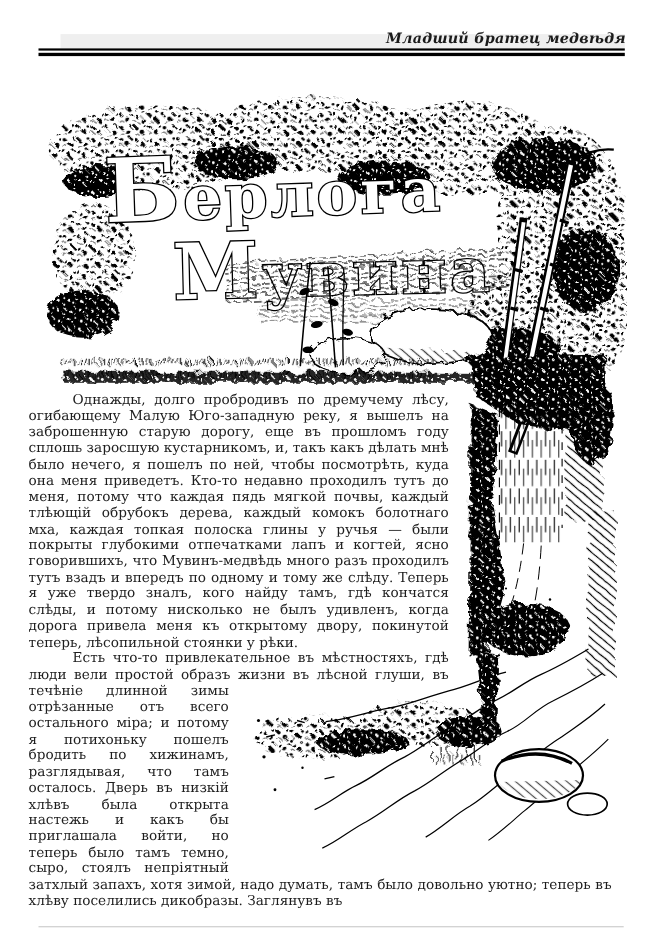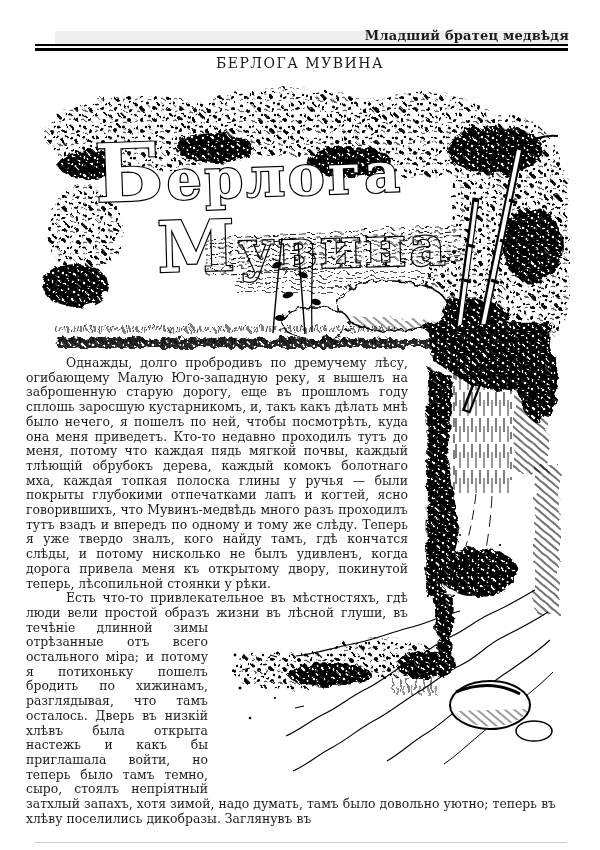--- a/index.html
+++ b/index.html
@@ -4,21 +4,21 @@
 <style>
   html,body{margin:0;padding:0;background:#ffffff;}
   body{
     width:600px;height:850px;position:relative;overflow:hidden;
     font-family:"DejaVu Serif", serif;color:#1b1b1b;
   }
   .page{position:absolute;inset:0;background:#ffffff;}
   .header-band{position:absolute;left:55px;top:31px;width:513px;height:13px;background:#efefef;}
   .running-header{
     position:absolute;top:28px;right:31px;font-size:13px;font-weight:bold;
-    letter-spacing:.2px;white-space:nowrap;
+    letter-spacing:.2px;white-space:nowrap;font-style:italic;
   }
   .rule-thin{position:absolute;left:35px;top:44px;width:533px;height:2px;background:#000;}
   .rule-thick{position:absolute;left:35px;top:48px;width:533px;height:3px;background:#000;}
   .chapter-title{
     position:absolute;top:55px;left:0;width:600px;text-align:center;
     font-size:14px;letter-spacing:1.5px;font-weight:normal;margin:0;
   }
   .art{position:absolute;left:30px;top:80px;}
   .flow{
     position:absolute;left:26px;top:80px;width:530px;
@@ -33,21 +33,20 @@
 </style>
 </head>
 <body>
 
 <div class="page">
 
   <div class="header-band"></div>
   <div class="running-header">Младший братец медвѣдя</div>
   <div class="rule-thin"></div>
   <div class="rule-thick"></div>
-  <h1 class="chapter-title">БЕРЛОГА МУВИНА</h1>
 
   <svg class="art" width="540" height="730" viewBox="0 0 540 730" aria-hidden="true">
     <defs>
       <filter id="rough" x="-25%" y="-25%" width="150%" height="150%">
         <feTurbulence type="fractalNoise" baseFrequency="0.11" numOctaves="2" seed="7" result="n"></feTurbulence>
         <feDisplacementMap in="SourceGraphic" in2="n" scale="9"></feDisplacementMap>
       </filter>
       <pattern id="stipple" width="13" height="11" patternUnits="userSpaceOnUse">
         <circle cx="2.5" cy="3" r="1.6"></circle>
           <circle cx="8" cy="7" r="2.1"></circle>

